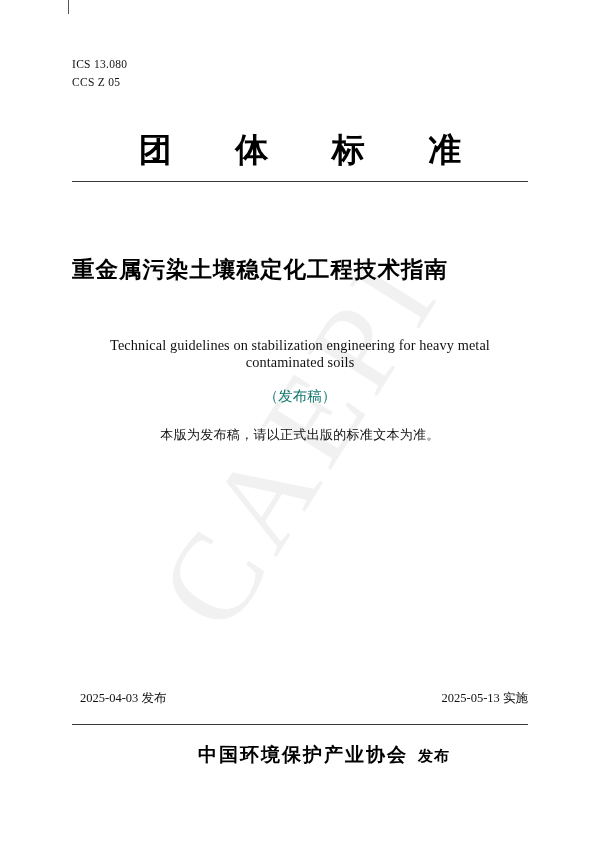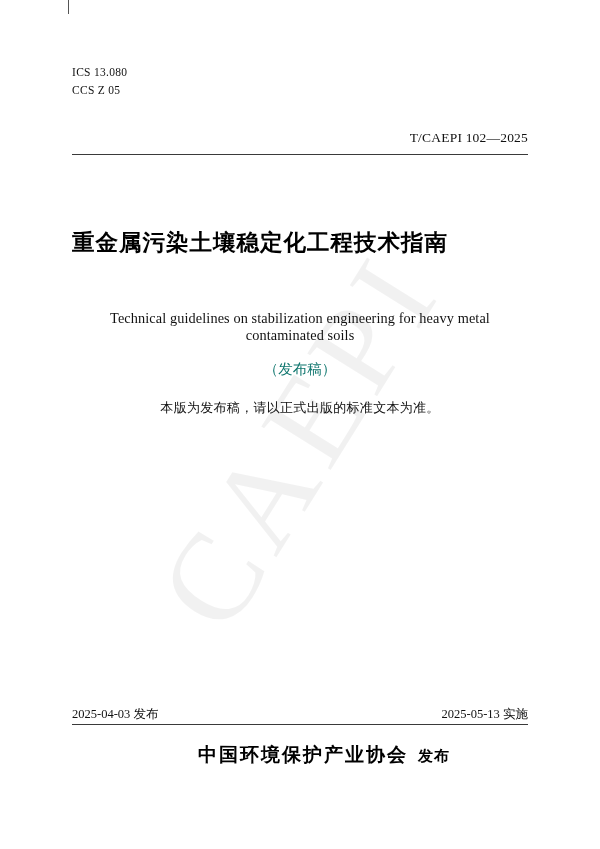--- a/index.html
+++ b/index.html
@@ -43,21 +43,21 @@
     letter-spacing: 10px;
     color: rgba(0,0,0,0.055);
     white-space: nowrap;
     pointer-events: none;
     user-select: none;
     font-weight: 400;
   }
   .content {
     position: relative;
     z-index: 2;
-    padding: 8px 72px;
+    padding: 0 72px;
     box-sizing: border-box;
     height: 100%;
   }
   .ics-block {
     padding-top: 56px;
     font-size: 11.5px;
     line-height: 1.55;
     color: #111;
     letter-spacing: 0.3px;
   }
@@ -110,28 +110,27 @@
   }
   .notice {
     margin-top: 20px;
     text-align: center;
     font-size: 13px;
     color: #111;
     letter-spacing: 0.3px;
   }
   .dates {
     position: absolute;
-    left: 72px;
+    left: 80px;
     right: 72px;
     top: 690px;
     display: flex;
     justify-content: space-between;
     font-size: 12.5px;
     color: #111;
-    margin-top: 16px;
   }
   .rule-bottom {
     position: absolute;
     left: 72px;
     right: 72px;
     top: 716px;
     border: 0;
     border-top: 1.1px solid #3a3a3a;
   }
   .issuer {
@@ -162,22 +161,22 @@
 
   <div class="watermark">CAEPI</div>
 
   <div class="content">
 
     <div class="ics-block">
       <div>ICS 13.080</div>
       <div>CCS Z 05</div>
     </div>
 
+    <div class="main-title">团 体 标 准</div>
 
-    <div class="std-no">T/CAEPI 102—2025</div>
 
     <hr class="rule">
 
     <div class="title-cn">重金属污染土壤稳定化工程技术指南</div>
 
     <div class="title-en">Technical guidelines on stabilization engineering for heavy metal contaminated soils</div>
 
     <div class="title-sub">（发布稿）</div>
 
     <div class="notice">本版为发布稿，请以正式出版的标准文本为准。</div>

